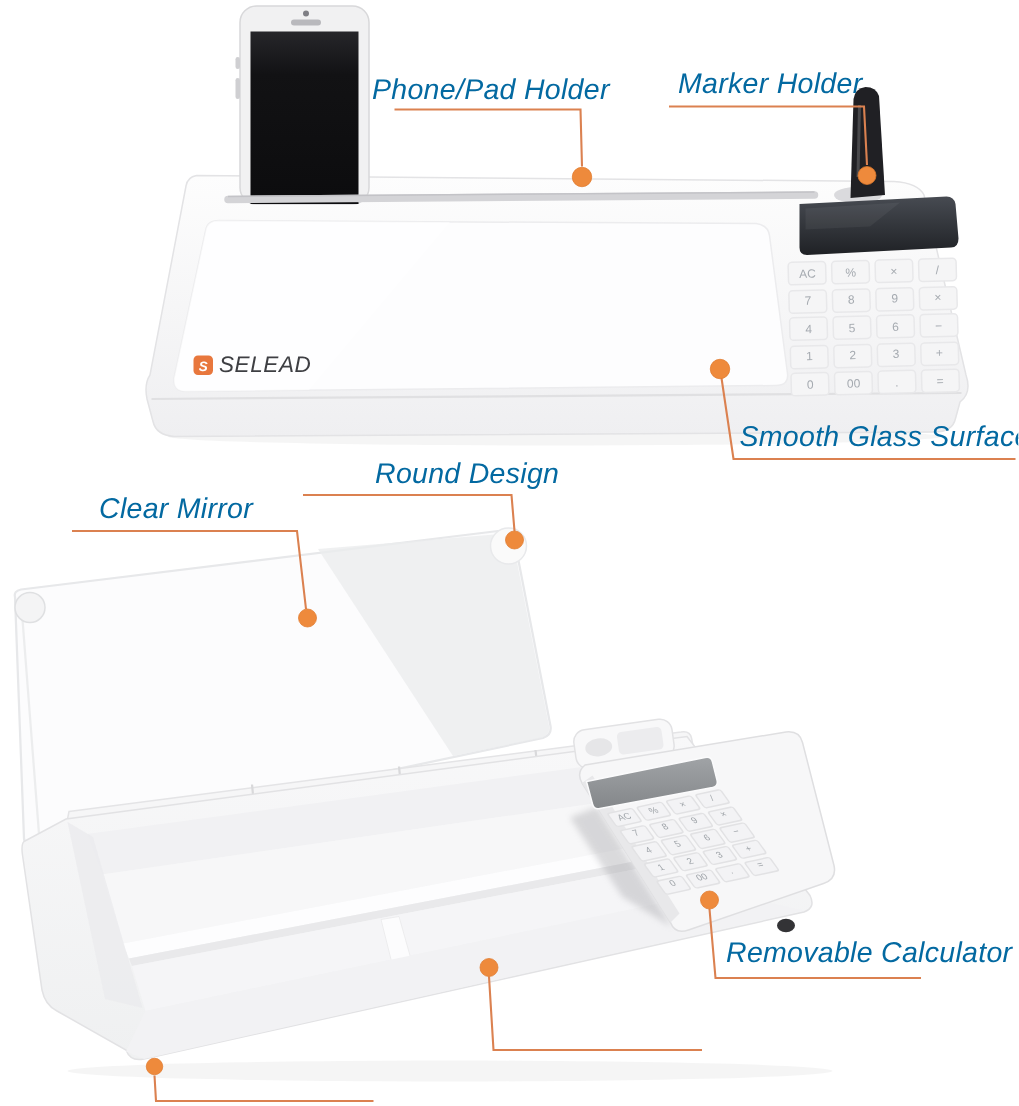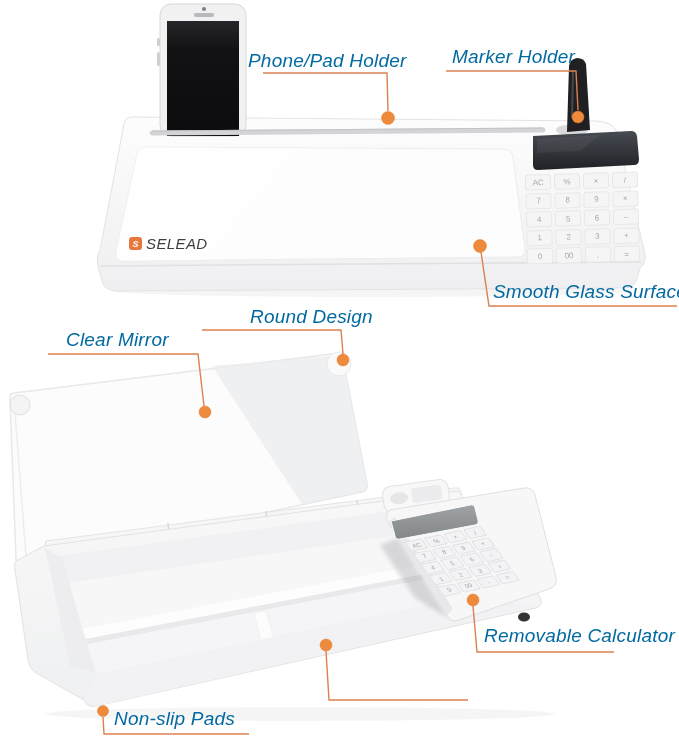--- a/index.html
+++ b/index.html
@@ -222,15 +222,14 @@
       <circle cx="103" cy="711" r="5.5"></circle>
     </g>
   </svg>
 
   <div class="ann-label" style="left:248px;top:50px;">Phone/Pad Holder</div>
   <div class="ann-label" style="left:452px;top:46px;">Marker Holder</div>
   <div class="ann-label" style="left:493px;top:281px;">Smooth Glass Surface</div>
   <div class="ann-label" style="left:210px;top:306px;margin-left:40px;">Round Design</div>
   <div class="ann-label" style="left:484px;top:625px;">Removable Calculator</div>
   <div class="ann-label" style="left:66px;top:329px;">Clear Mirror</div>
-  <div class="ann-label" style="left:114px;top:708px;">Non-slip Pads</div>
 
 </div>
 
 </body></html>

